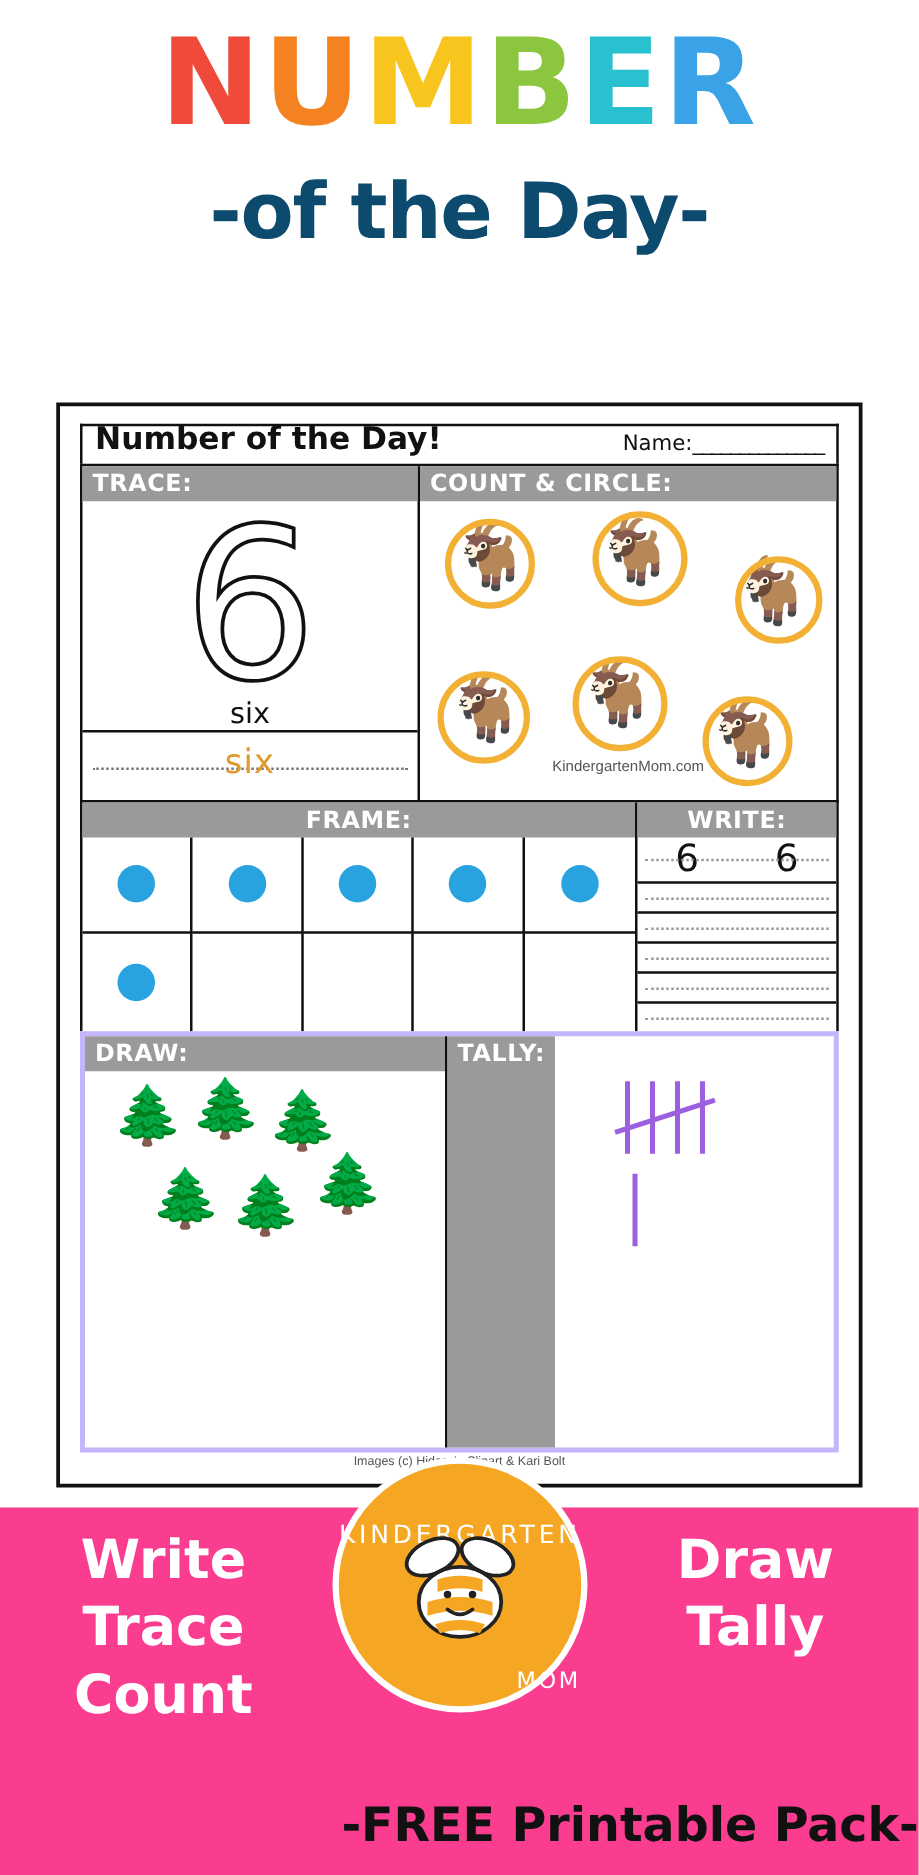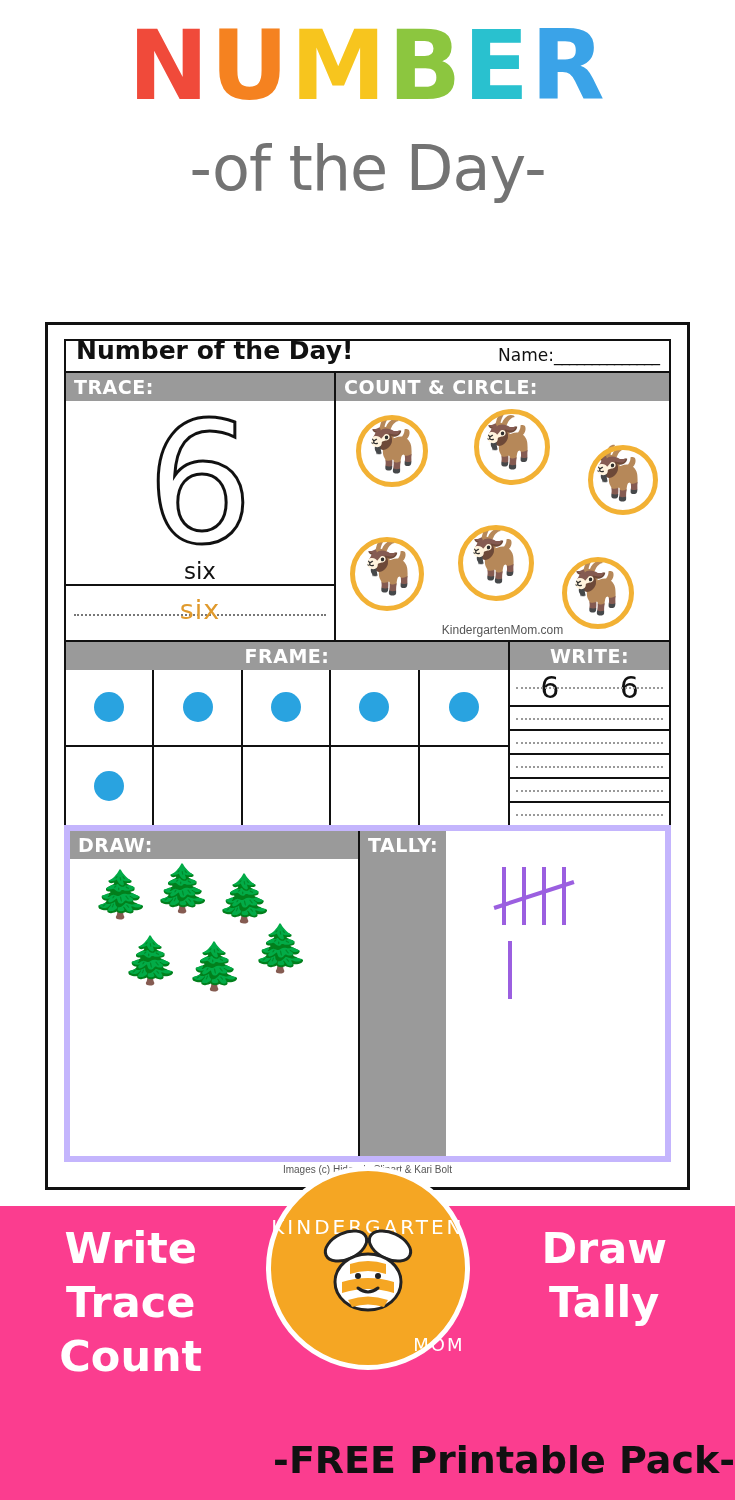--- a/index.html
+++ b/index.html
@@ -17,23 +17,23 @@
     font-family: "DejaVu Sans", sans-serif;
     font-weight: 700;
     font-size: 96px;
     letter-spacing: 2px;
     line-height: 1.0;
     white-space: nowrap;
   }
   .big-title span { display: inline-block; }
   .subtitle {
     font-family: "DejaVu Sans", sans-serif;
-    font-weight: 400;
+    font-weight: 700;
     font-size: 62px;
-    color: #737373;
+    color: #0c4a6e;
     margin-top: 18px;
     letter-spacing: -1px;
   }
 
   
   .sheet-wrap {
     position: absolute;
     left: 45px; top: 322px;
     width: 645px; height: 868px;
     border: 3px solid #111;
@@ -77,38 +77,38 @@
     top: 8px; font-family:"DejaVu Sans", sans-serif; font-size: 27px;
     color: #e09a2d; letter-spacing: 1px;
   }
 
   .count-col { flex:1; display:flex; flex-direction:column; }
   .count-body { flex:1; position:relative; }
   .goat { position:absolute; font-size: 52px; line-height:1; color:#222; }
   .circle-mark {
     position:absolute; border: 5px solid #f2b134; border-radius: 50%;
   }
-  .credit { text-align:center; font-size:12px; color:#555; padding-bottom:3px; }
+  .credit { text-align:center; font-size:12px; color:#555; padding-bottom:20px; }
 
   .row3 { display:flex; border:2px solid #111; border-bottom:none;text-align:center; }
   .frame-col { width: 444px; border-right: 2px solid #111; }
   .write-col { flex:1; }
   .frame-grid { display:grid; grid-template-columns: repeat(5,1fr); grid-template-rows: repeat(2,1fr); height: 155px; }
   .frame-cell { border-right:2px solid #111; border-bottom:2px solid #111; display:flex; align-items:center; justify-content:center; }
   .frame-cell:nth-child(5n) { border-right:none; }
   .frame-cell:nth-child(n+6) { border-bottom:none; }
   .dot { width: 30px; height:30px; border-radius:50%; background:#29a3e0; }
 
   .write-rows { height: 155px; display:flex; flex-direction:column; }
   .wrow { flex:1; border-bottom:2px solid #111; position:relative; display:flex; align-items:center; justify-content:space-around; }
   .wrow:last-child { border-bottom:none; }
   .wnum { font-family:"DejaVu Sans", sans-serif; font-size:30px; color:#111; }
   .wdash { position:absolute; left:6px; right:6px; top:50%; border-top: 2px dotted #999; }
 
-  .row4 { display:flex; border:6px solid #c4b5fd; flex:1; }
+  .row4 { display:flex; border:4px solid #c4b5fd; flex:1; }
   .draw-col { width: 290px; border-right:2px solid #111; display:flex; flex-direction:column; }
   .draw-body { flex:1; position:relative; }
   .tree { position:absolute; color:#7cc142; font-size:46px; line-height:1; }
   .tally-col { flex:1; display:flex; }
   .tally-body { flex:1; position:relative; }
   .tmark { position:absolute; background:#9b5fe0; }
   .credit2 { font-size:10px; color:#555; text-align:center; padding:2px 0 2px 0; }
 
   
   .pink {

